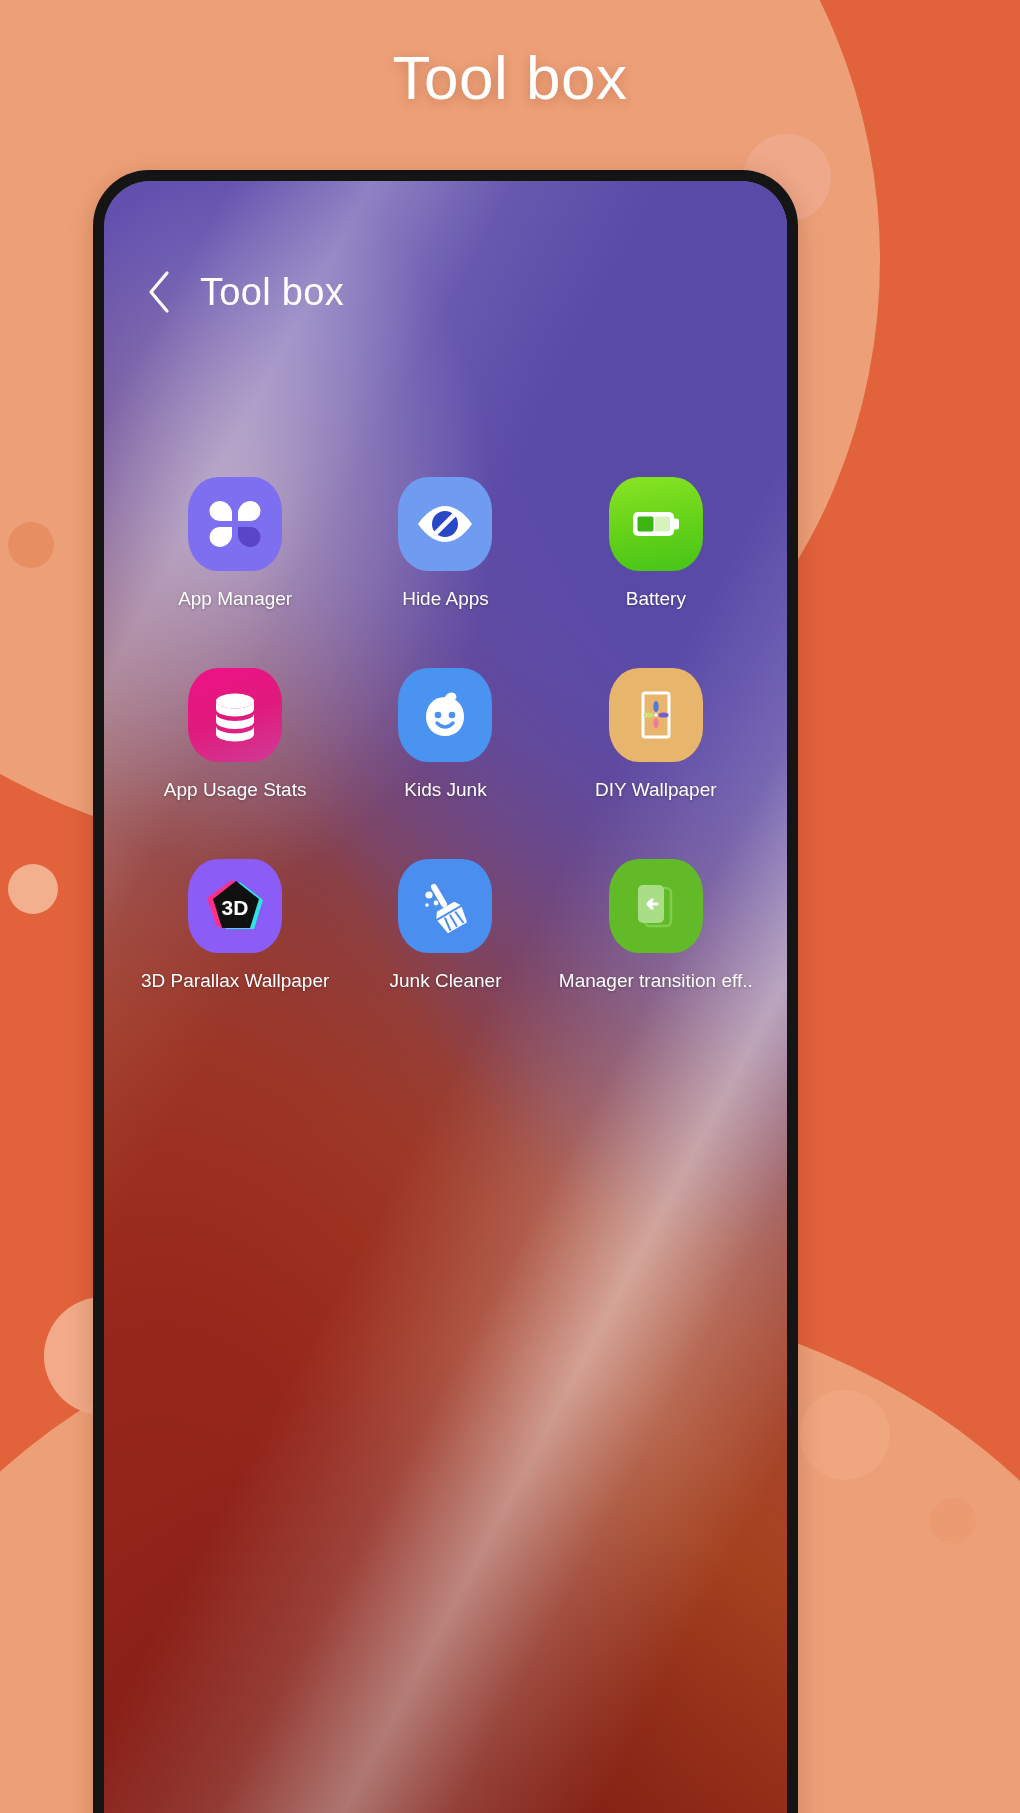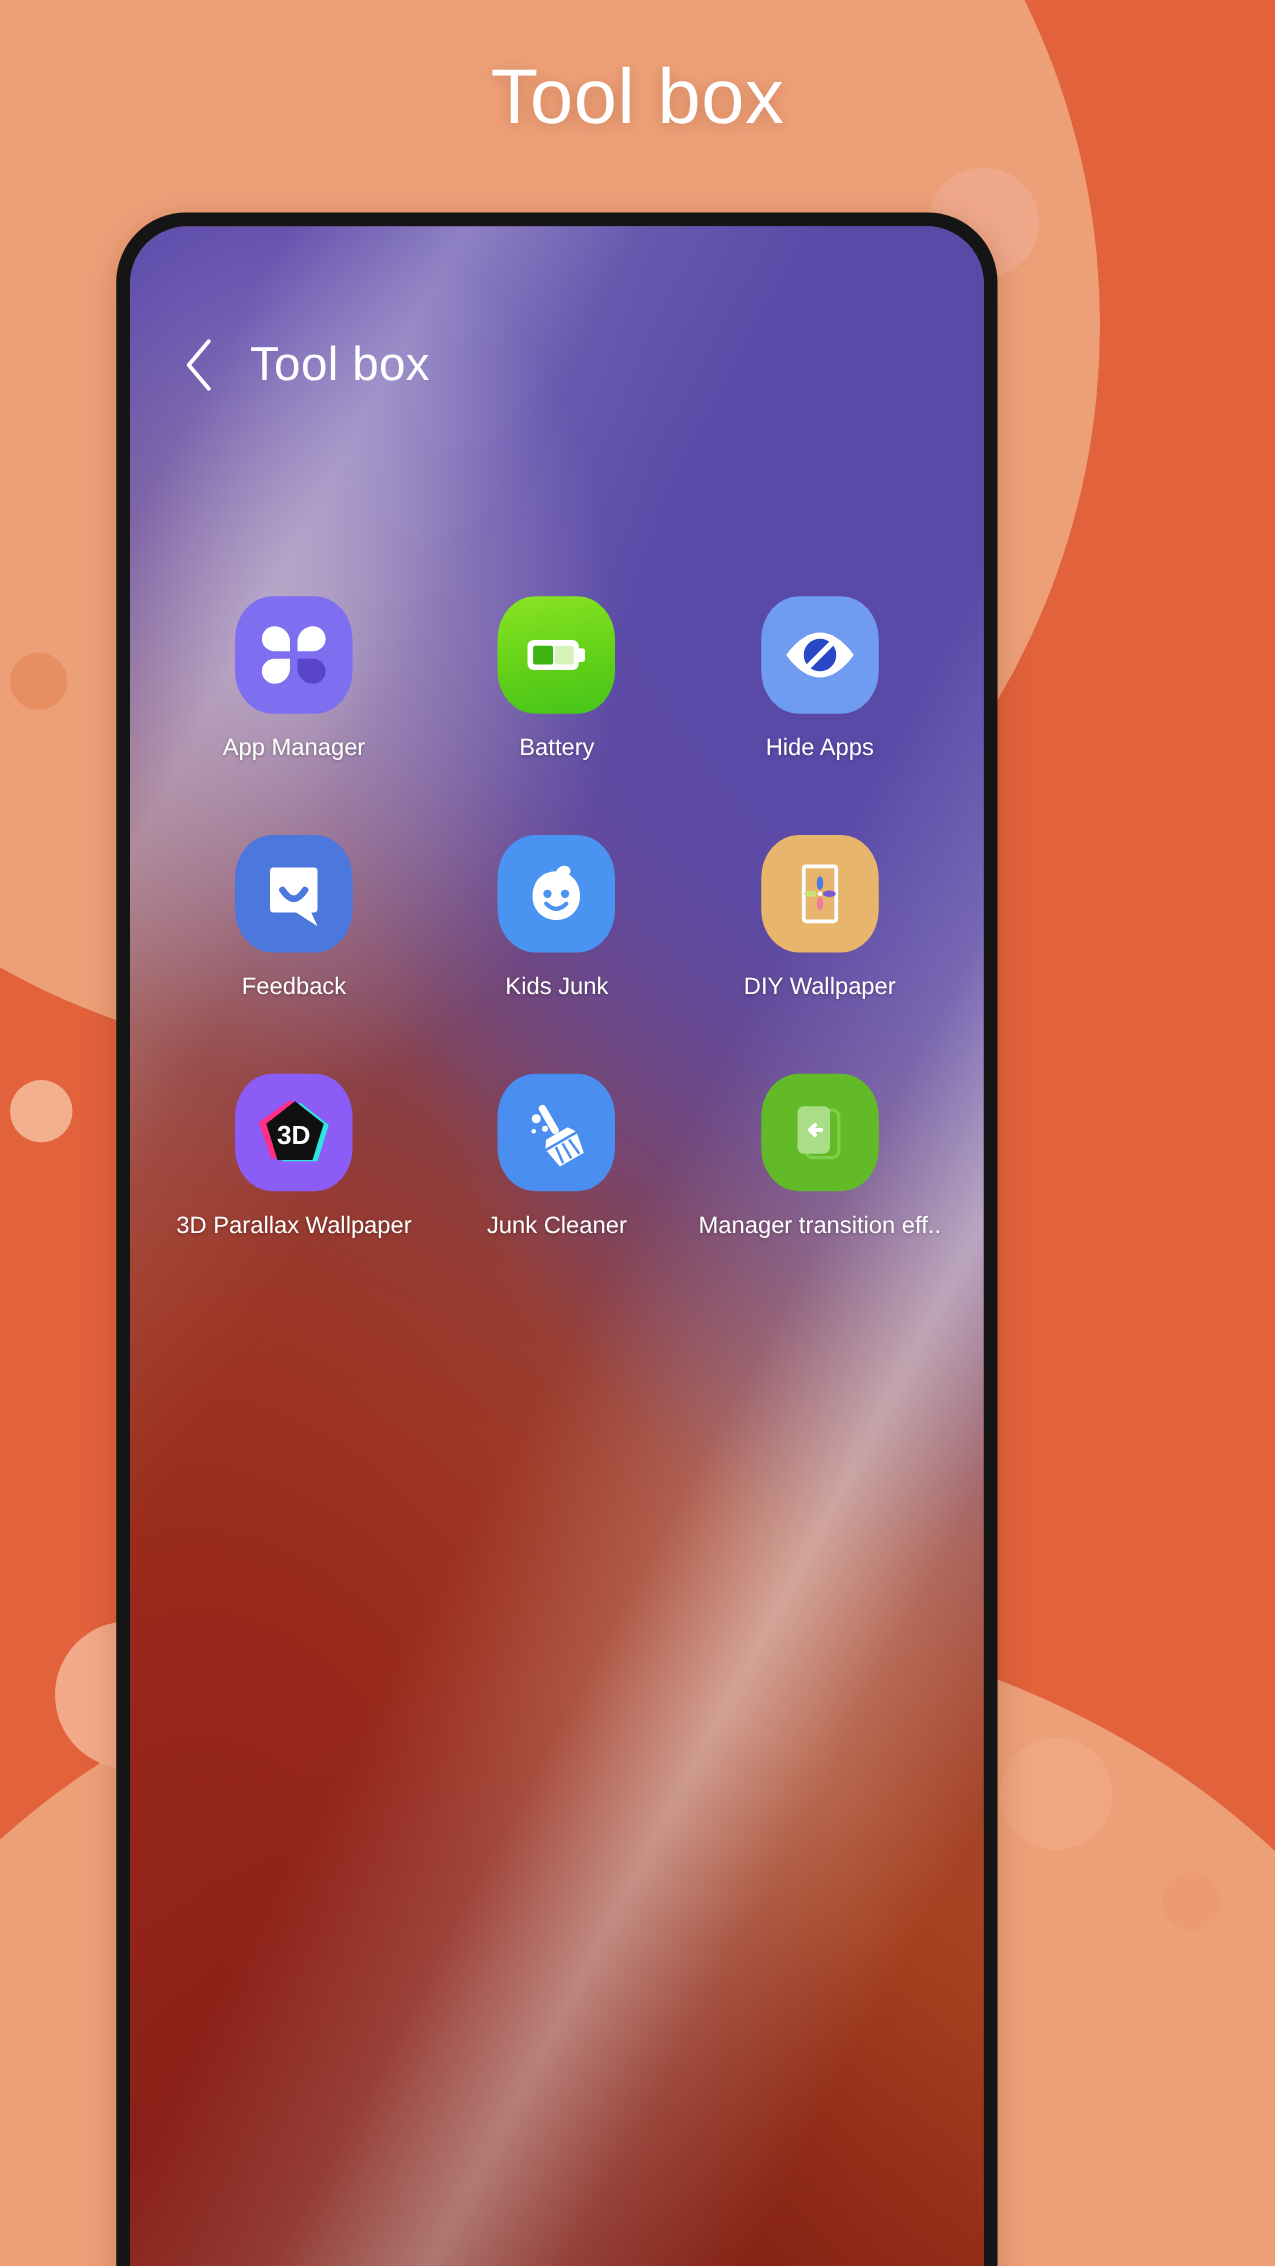--- a/index.html
+++ b/index.html
@@ -201,52 +201,54 @@
             <path d="M27 27 H14.5 a10 10 0 0 1 0-20 a12.5 12.5 0 0 1 12.5 12.5 Z" fill="#ffffff"></path>
             <path d="M33 27 H45.5 a10 10 0 0 0 0-20 a12.5 12.5 0 0 0 -12.5 12.5 Z" fill="#ffffff"></path>
             <path d="M27 33 H14.5 a10 10 0 0 0 0 20 a12.5 12.5 0 0 0 12.5 -12.5 Z" fill="#ffffff"></path>
             <path d="M33 33 H45.5 a10 10 0 0 1 0 20 a12.5 12.5 0 0 1 -12.5 -12.5 Z" fill="#5a44c8"></path>
           </svg>
         </div>
         <div class="app-label">App Manager</div>
       </div>
 
       <div class="app-cell">
+        <div class="app-icon" style="background:#6f9cf0">
+          <svg width="64" height="64" viewBox="0 0 64 64">
+            <path d="M5 32 C14 19 24 14 32 14 C40 14 50 19 59 32 C50 45 40 50 32 50 C24 50 14 45 5 32 Z" fill="#ffffff"></path>
+            <circle cx="32" cy="32" r="13" fill="#2948c8"></circle>
+            <line x1="21" y1="43" x2="43" y2="21" stroke="#ffffff" stroke-width="4.6" stroke-linecap="round"></line>
+          </svg>
+        </div>
+        <div class="app-label">Hide Apps</div>
+      </div>
+
+      <div class="app-cell">
         <div class="app-icon" style="background:linear-gradient(170deg,#8ae424 0%,#63d118 55%,#46c41a 100%)">
           <svg width="62" height="62" viewBox="0 0 62 62">
             <rect x="8" y="19" width="41" height="24" rx="5" fill="#ffffff"></rect>
             <rect x="47.5" y="25.5" width="6.5" height="11" rx="2.6" fill="#ffffff"></rect>
             <rect x="12.5" y="23.5" width="16" height="15" rx="1.8" fill="#3cb512"></rect>
             <rect x="30" y="23.5" width="15" height="15" rx="1.8" fill="#d7f3bc"></rect>
           </svg>
         </div>
         <div class="app-label">Battery</div>
       </div>
 
       <div class="app-cell">
-        <div class="app-icon" style="background:#6f9cf0">
-          <svg width="64" height="64" viewBox="0 0 64 64">
-            <path d="M5 32 C14 19 24 14 32 14 C40 14 50 19 59 32 C50 45 40 50 32 50 C24 50 14 45 5 32 Z" fill="#ffffff"></path>
-            <circle cx="32" cy="32" r="13" fill="#2948c8"></circle>
-            <line x1="21" y1="43" x2="43" y2="21" stroke="#ffffff" stroke-width="4.6" stroke-linecap="round"></line>
-          </svg>
-        </div>
-        <div class="app-label">Hide Apps</div>
-      </div>
-
-
-      <div class="app-cell">
-        <div class="app-icon" style="background:#4c77dd">
+        <div class="app-icon" style="background:linear-gradient(160deg,#ef1287 0%,#e01a7d 50%,#d03a96 100%)">
           <svg width="58" height="58" viewBox="0 0 58 58">
-            <path d="M13 8 H45 a3 3 0 0 1 3 3 V41 a3 3 0 0 1 -3 3 H43 L48 55 L31 44 H13 a3 3 0 0 1 -3 -3 V11 a3 3 0 0 1 3 -3 Z" fill="#ffffff"></path>
-            <path d="M20 26 Q29 40 38 26" fill="none" stroke="#4c77dd" stroke-width="5.4" stroke-linecap="round"></path>
-          </svg>
-        </div>
-        <div class="app-label">Feedback</div>
-      </div>
+            <ellipse cx="29" cy="15" rx="19" ry="7.5" fill="#ffffff"></ellipse>
+            <path d="M10 15 v8 a19 7.5 0 0 0 38 0 v-8 a19 7.5 0 0 1 -38 0 Z" fill="#ffffff"></path>
+            <path d="M10 27.5 v8 a19 7.5 0 0 0 38 0 v-8 a19 7.5 0 0 1 -38 0 Z" fill="#ffffff"></path>
+            <path d="M10 40 v8 a19 7.5 0 0 0 38 0 v-8 a19 7.5 0 0 1 -38 0 Z" fill="#ffffff"></path>
+          </svg>
+        </div>
+        <div class="app-label">App Usage Stats</div>
+      </div>
+
 
 
       <div class="app-cell">
         <div class="app-icon" style="background:#4a93f0">
           <svg width="62" height="62" viewBox="0 0 62 62">
             <path d="M31 13 C19 13 12 22 12 33 C12 44 20 52 31 52 C42 52 50 44 50 33 C50 22 43 13 31 13 Z" fill="#ffffff"></path>
             <path d="M31 13 C33 8 40 7 42 11 C44 15 39 18 34 17" fill="#ffffff"></path>
             <circle cx="24" cy="31" r="3.3" fill="#4a93f0"></circle>
             <circle cx="38" cy="31" r="3.3" fill="#4a93f0"></circle>
             <path d="M23 39 Q31 47 39 39" fill="none" stroke="#4a93f0" stroke-width="3.4" stroke-linecap="round"></path>

